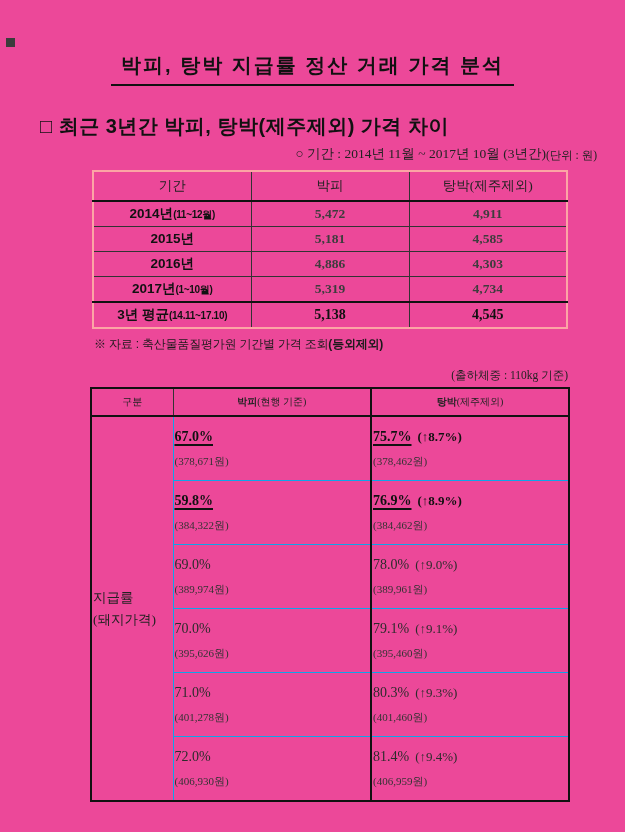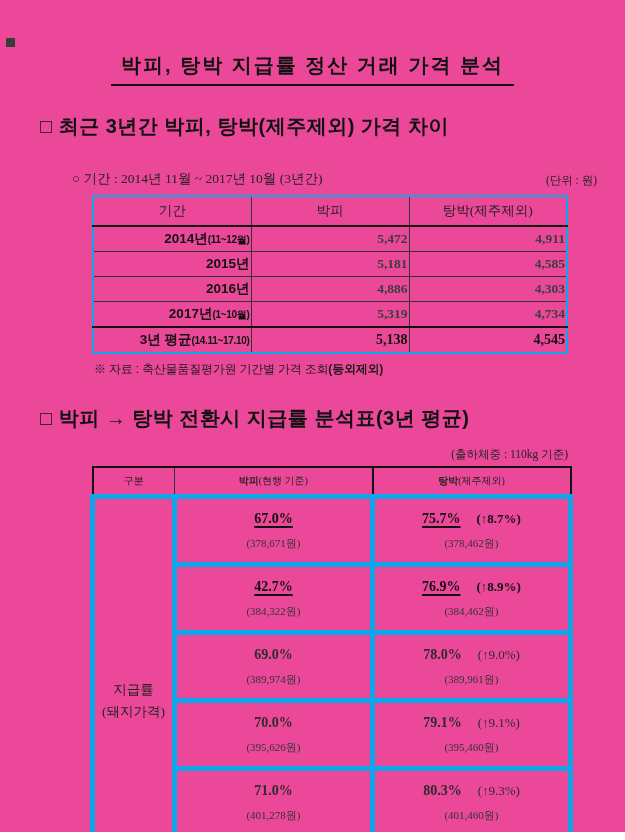--- a/index.html
+++ b/index.html
@@ -20,33 +20,33 @@
     font-weight:bold;font-size:20px;letter-spacing:2px;
     border-bottom:2px solid #111;padding:0 10px 5px 10px;
   }
   
   .sec-head{
     margin:27px 0 0 40px;
     font-family:"Liberation Sans", sans-serif;
     font-weight:bold;font-size:20px;letter-spacing:.5px;
   }
   .period-row{
-    display:flex;justify-content:space-between;align-items:flex-end;
-    margin:30px 28px 7px 72px;
+    display:flex;justify-content:flex-end;align-items:flex-end;
+    margin:5px 28px 7px 72px;
   }
   .period{font-size:13.5px;color:#222;}
   .small-note{font-size:11.5px;color:#222;}
   
   table{border-collapse:collapse;table-layout:fixed;}
-  .t1{margin-left:92px;width:474px;border:2px solid #0ea5e9;}
+  .t1{margin-left:92px;width:474px;border:2px solid #fca5a5;}
   .t1 th{
     border:1px solid #333;border-bottom:2px solid #111;
     font-weight:normal;font-size:13.5px;height:26px;color:#222;
   }
-  .t1 td{border:1px solid #333;height:22px;text-align:right;vertical-align:middle;}
+  .t1 td{border:1px solid #333;height:22px;text-align:center;vertical-align:middle;}
   .t1 .lbl{
     font-family:"Liberation Sans", sans-serif;
     font-weight:bold;font-size:13.5px;color:#111;
   }
   .t1 .lbl .sub{font-size:10px;font-weight:bold;letter-spacing:-0.3px;}
   .t1 .num{font-size:13.5px;color:#3d3d3d;font-weight:bold;}
   .t1 tr.avg td{border-top:2px solid #111;margin-left:40px;}
   .t1 tr.avg .num{font-weight:bold;color:#111;font-size:14px;}
   .src-note{
     margin:7px 0 8px 94px;
@@ -55,26 +55,26 @@
   }
   .src-note b{font-weight:bold;}
   
   .weight-row{text-align:right;margin:12px 57px 4px 0;}
   .t2{margin-left:90px;width:478px;border:2px solid #111;}
   .t2 th{
     border:1px solid #333;border-bottom:2px solid #111;
     font-size:10px;font-weight:normal;height:24px;color:#222;
   }
   .t2 th .hb{font-family:"Liberation Sans", sans-serif;font-weight:bold;}
-  .t2 td{border:5px solid #0ea5e9;text-align:center;vertical-align:middle;}
+  .t2 td{border:1px solid #0ea5e9;vertical-align:middle;}
   .t2 .vthick{border-left:2px solid #111;}
   .t2 .group{font-size:13.5px;color:#222;line-height:1.6;}
   .t2 .cell{padding:9px 0 10px 0;}
-  .t2 .pct{font-size:14px;color:#2c2c2c;font-weight:bold;}
-  .t2 .diff{font-size:13px;color:#2c2c2c;margin-left:16px;}
+  .t2 .pct{font-size:14px;color:#2c2c2c;}
+  .t2 .diff{font-size:13px;color:#2c2c2c;margin-left:6px;}
   .t2 tr.em .pct{
     font-weight:bold;color:#111;
     text-decoration:underline;text-decoration-thickness:1.5px;text-underline-offset:3px;
   }
   .t2 tr.em .diff{font-weight:bold;color:#111;}
   .t2 .amt{font-size:11px;color:#333;margin-top:9px;}
 </style>
 </head>
 <body>
 
@@ -127,21 +127,20 @@
     <tr class="avg">
       <td class="lbl"><span>3년 평균</span><span class="sub">(14.11~17.10)</span></td>
       <td class="num">5,138</td>
       <td class="num">4,545</td>
     </tr>
   </tbody>
     </table>
 
   <div class="src-note"><span>※ 자료 : 축산물품질평가원 기간별 가격 조회</span><b>(등외제외)</b></div>
 
-  <div class="sec-head">□ 박피 → 탕박 전환시 지급률 분석표(3년 평균)</div>
 
   <div class="weight-row">
     <span class="small-note">(출하체중 : 110kg 기준)</span>
   </div>
 
   <table class="t2">
     <colgroup>
         <col style="width:82px">
         <col style="width:198px">
         <col style="width:198px">
@@ -159,21 +158,21 @@
       </td>
       <td>
             <div class="cell"><span class="pct">67.0%</span><div class="amt">(378,671원)</div></div>
           </td>
       <td class="vthick">
             <div class="cell"><span class="pct">75.7%</span><span class="diff">(↑8.7%)</span><div class="amt">(378,462원)</div></div>
           </td>
     </tr>
     <tr class="em">
       <td>
-            <div class="cell"><span class="pct">42.7%</span><div class="amt">(384,322원)</div></div>
+            <div class="cell"><span class="pct">59.8%</span><div class="amt">(384,322원)</div></div>
           </td>
       <td class="vthick">
             <div class="cell"><span class="pct">76.9%</span><span class="diff">(↑8.9%)</span><div class="amt">(384,462원)</div></div>
           </td>
     </tr>
     <tr>
       <td>
             <div class="cell"><span class="pct">69.0%</span><div class="amt">(389,974원)</div></div>
           </td>
       <td class="vthick">

